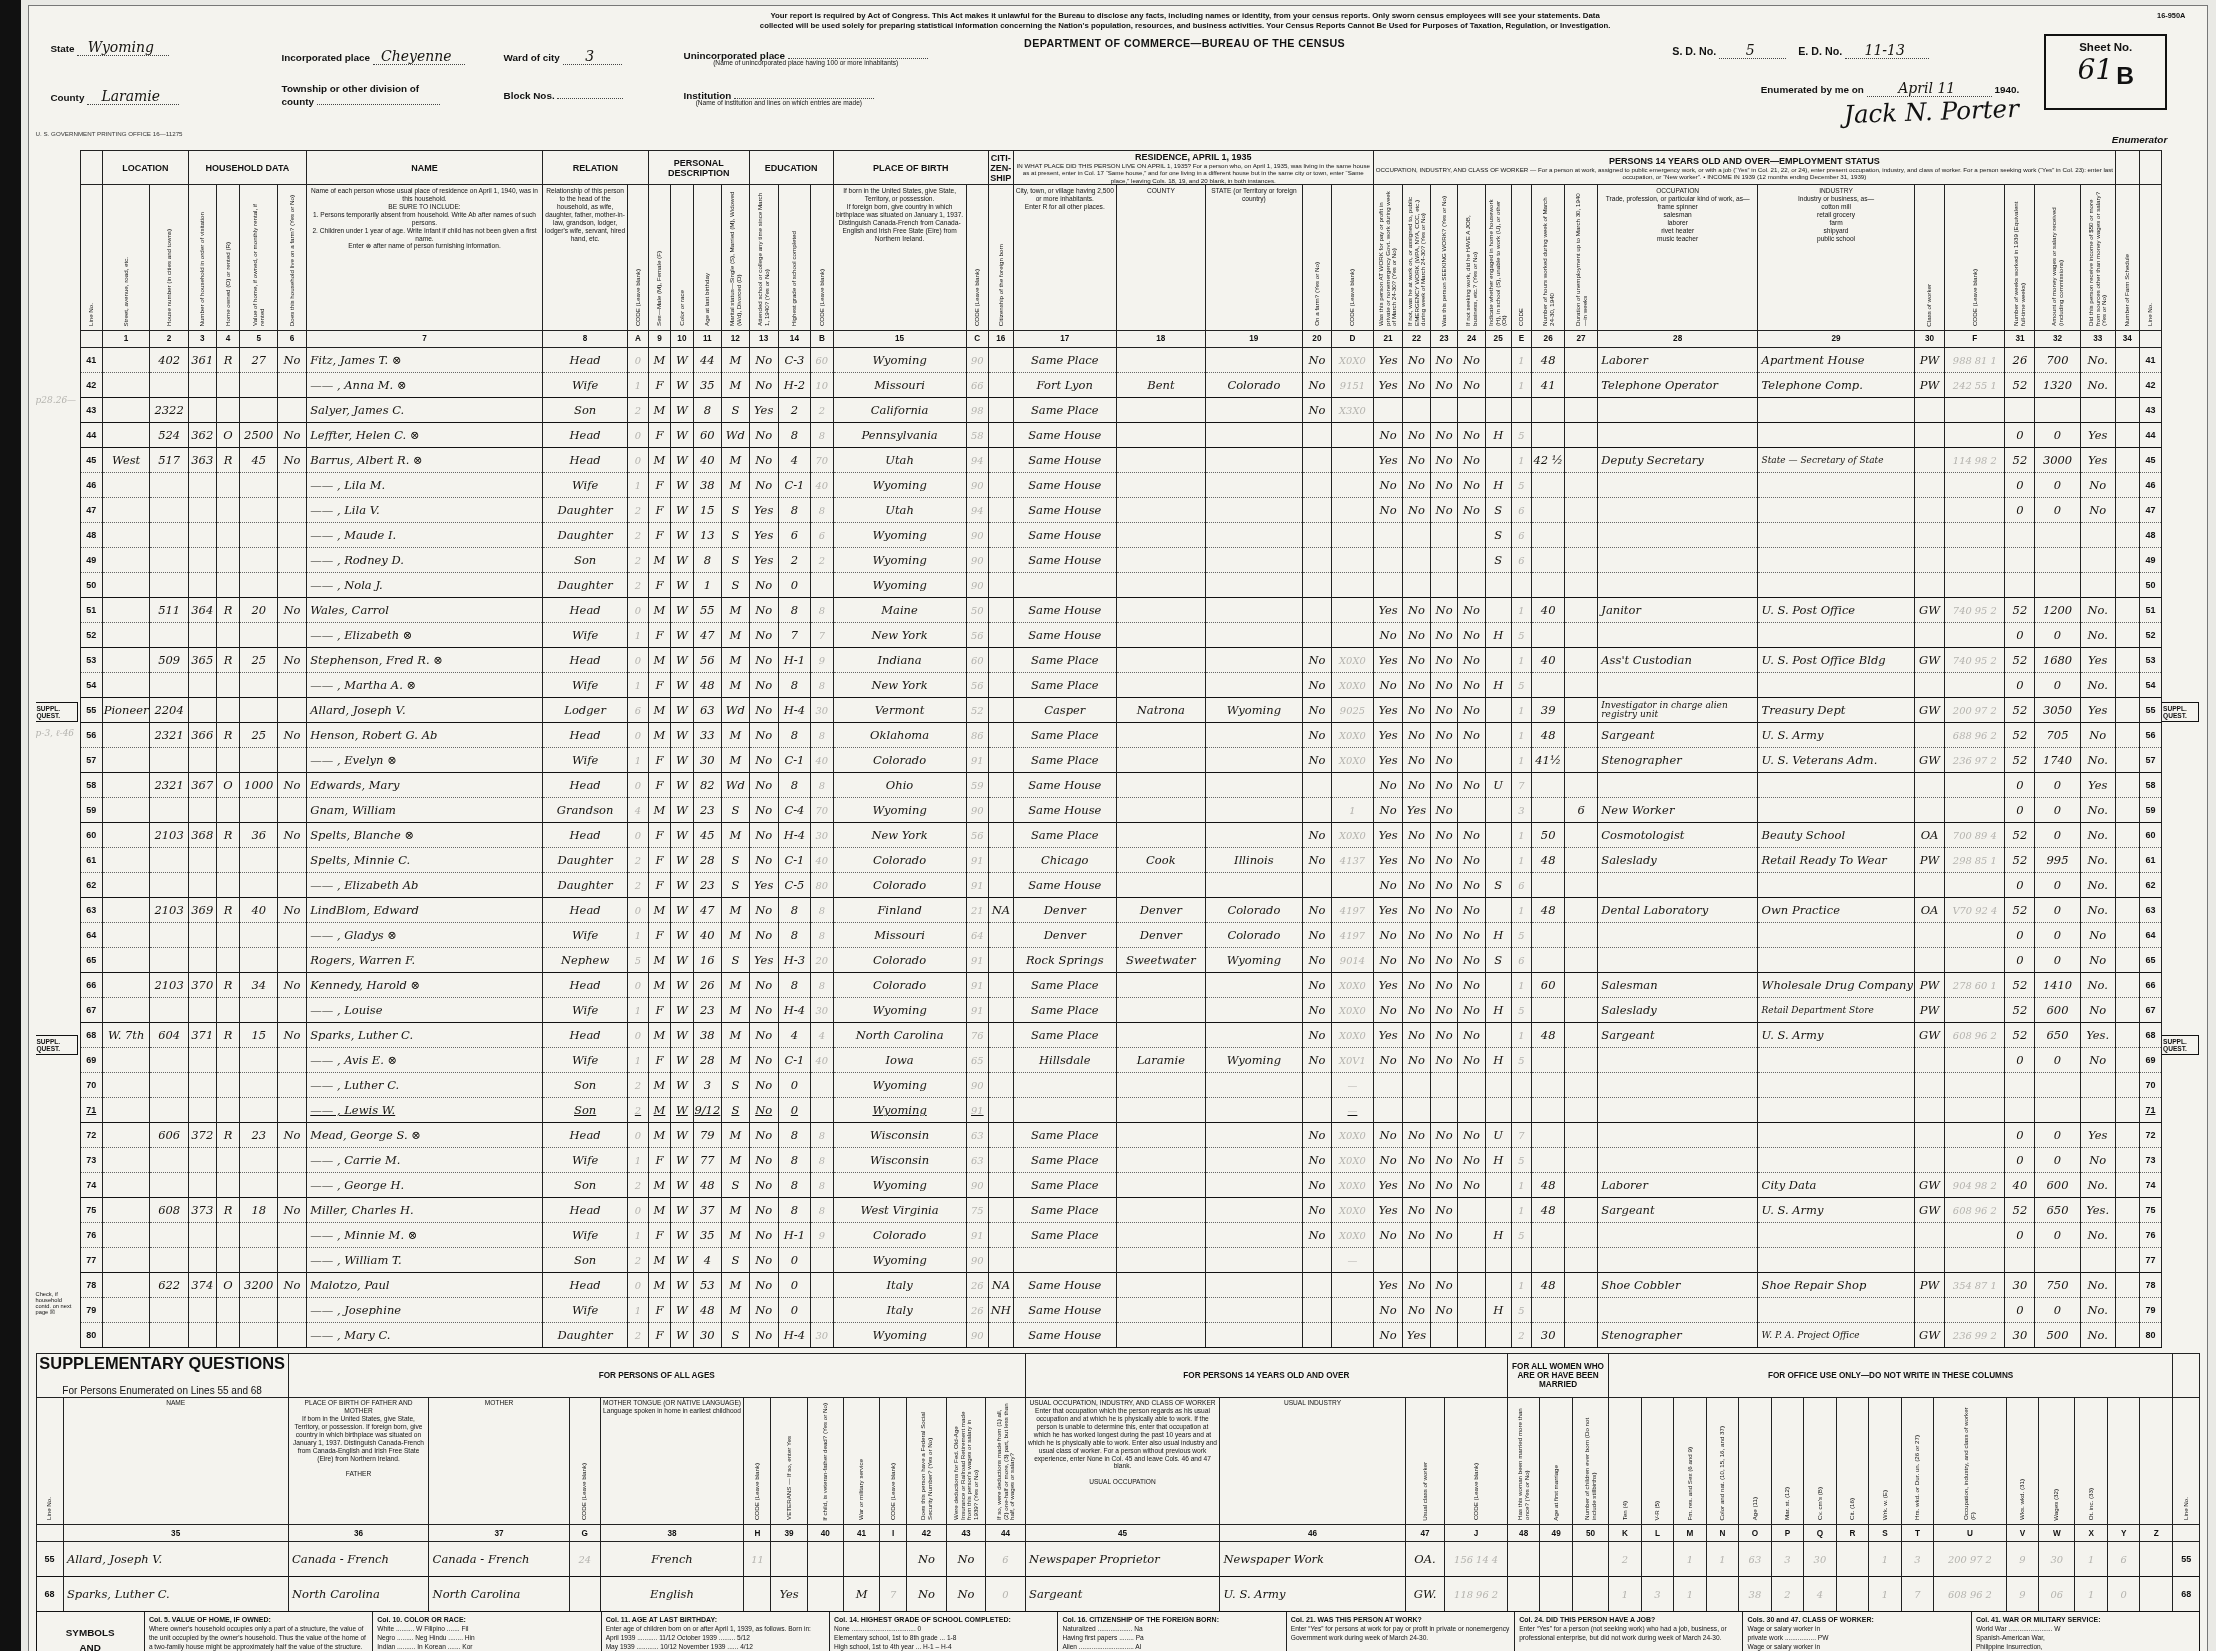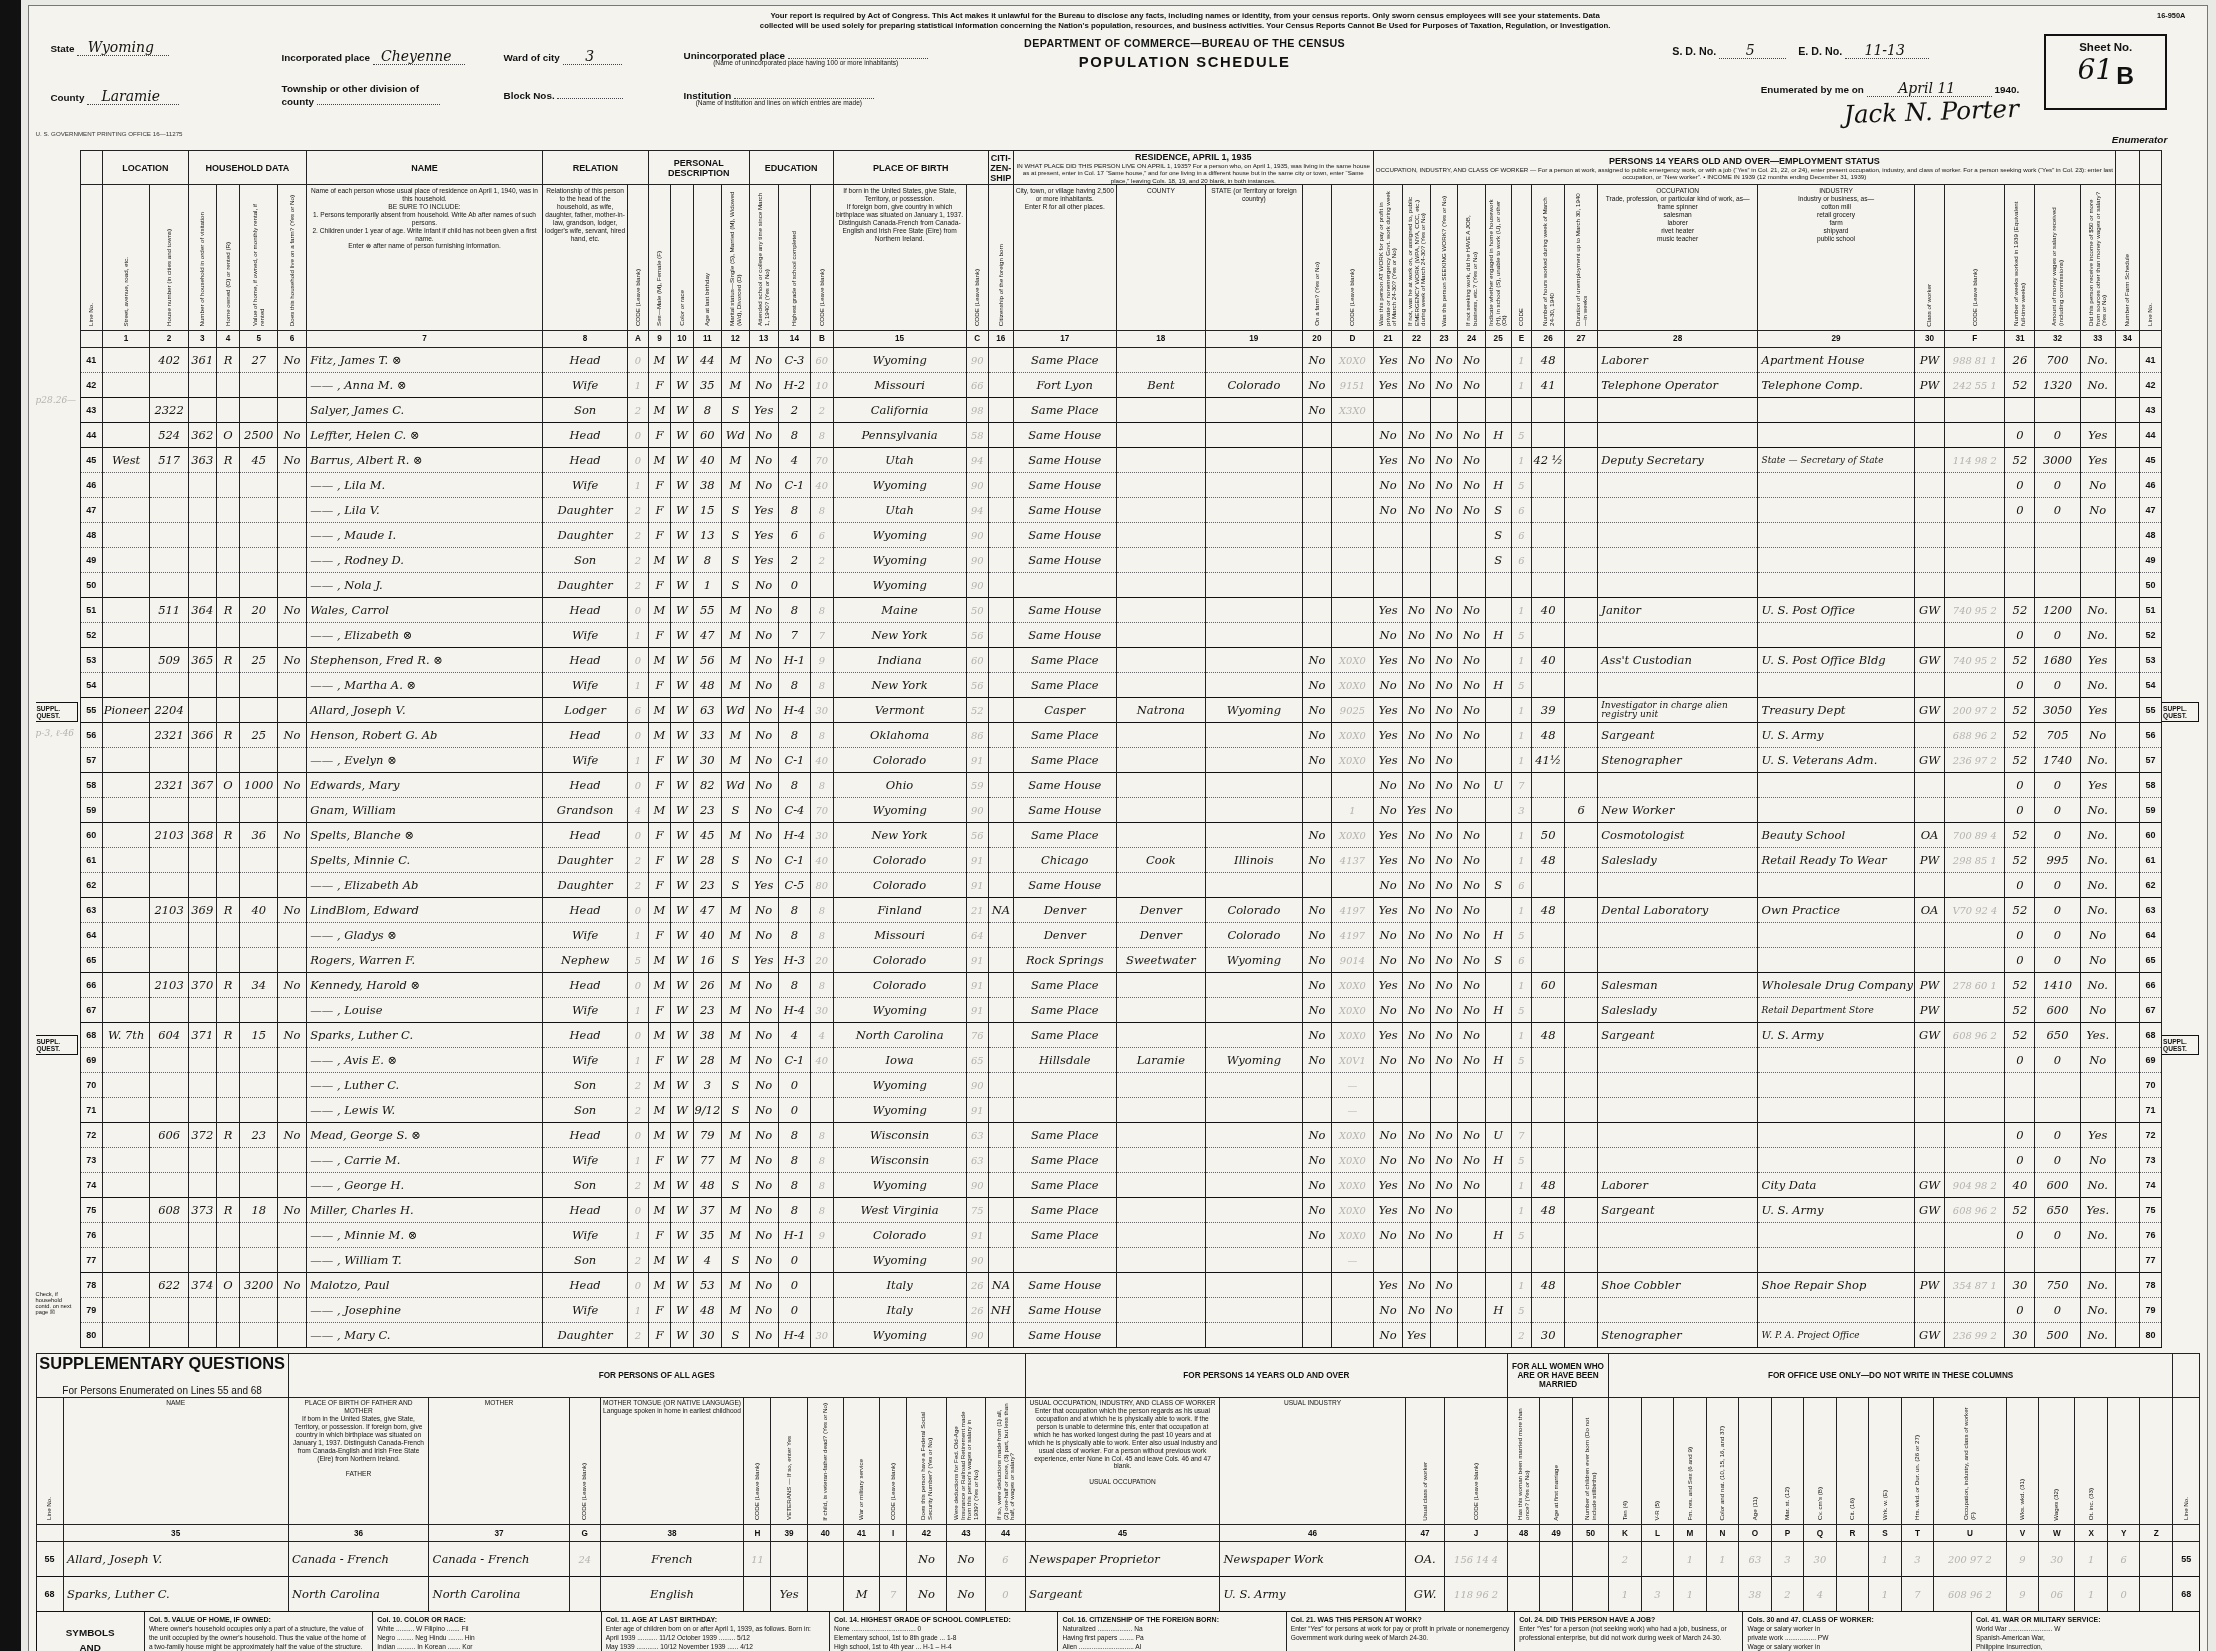--- a/index.html
+++ b/index.html
@@ -81,21 +81,20 @@
 
     <div class="hdr">
       <div class="legal">
         <span>Your report is required by Act of Congress. This Act makes it unlawful for the Bureau to disclose any facts, including names or identity, from your census reports. Only sworn census employees will see your statements. Data</span><br>
         <span>collected will be used solely for preparing statistical information concerning the Nation's population, resources, and business activities. Your Census Reports Cannot Be Used for Purposes of Taxation, Regulation, or Investigation.</span>
       </div>
       <div class="formno">16-950A</div>
 
       <div class="dept">
         <div class="l1">DEPARTMENT OF COMMERCE—BUREAU OF THE CENSUS</div>
-        <div class="l3">POPULATION SCHEDULE</div>
       </div>
 
       <div class="fld" style="left:14.8px;top:30px;">
         <span>State</span>
         <span class="wr">Wyoming</span>
       </div>
       <div class="fld" style="left:14.8px;top:79px;">
         <span>County</span>
         <span class="wr">Laramie</span>
       </div>
@@ -1667,21 +1666,21 @@
               <td class="hand tal"></td>
               <td class="hand tal"></td>
               <td class="hand"></td>
               <td class="pencil"></td>
               <td class="hand"></td>
               <td class="hand"></td>
               <td class="hand"></td>
               <td class="hand"></td>
               <td class="print">70</td>
             </tr>
-            <tr style="height: 24px;">
+            <tr style="height: 24px; text-decoration: underline;">
               <td class="print">71</td>
               <td class="hand"></td>
               <td class="hand"></td>
               <td class="hand"></td>
               <td class="hand"></td>
               <td class="hand"></td>
               <td class="hand"></td>
               <td class="hand tal">—— , Lewis W.</td>
               <td class="hand">Son</td>
               <td class="pencil">2</td>

